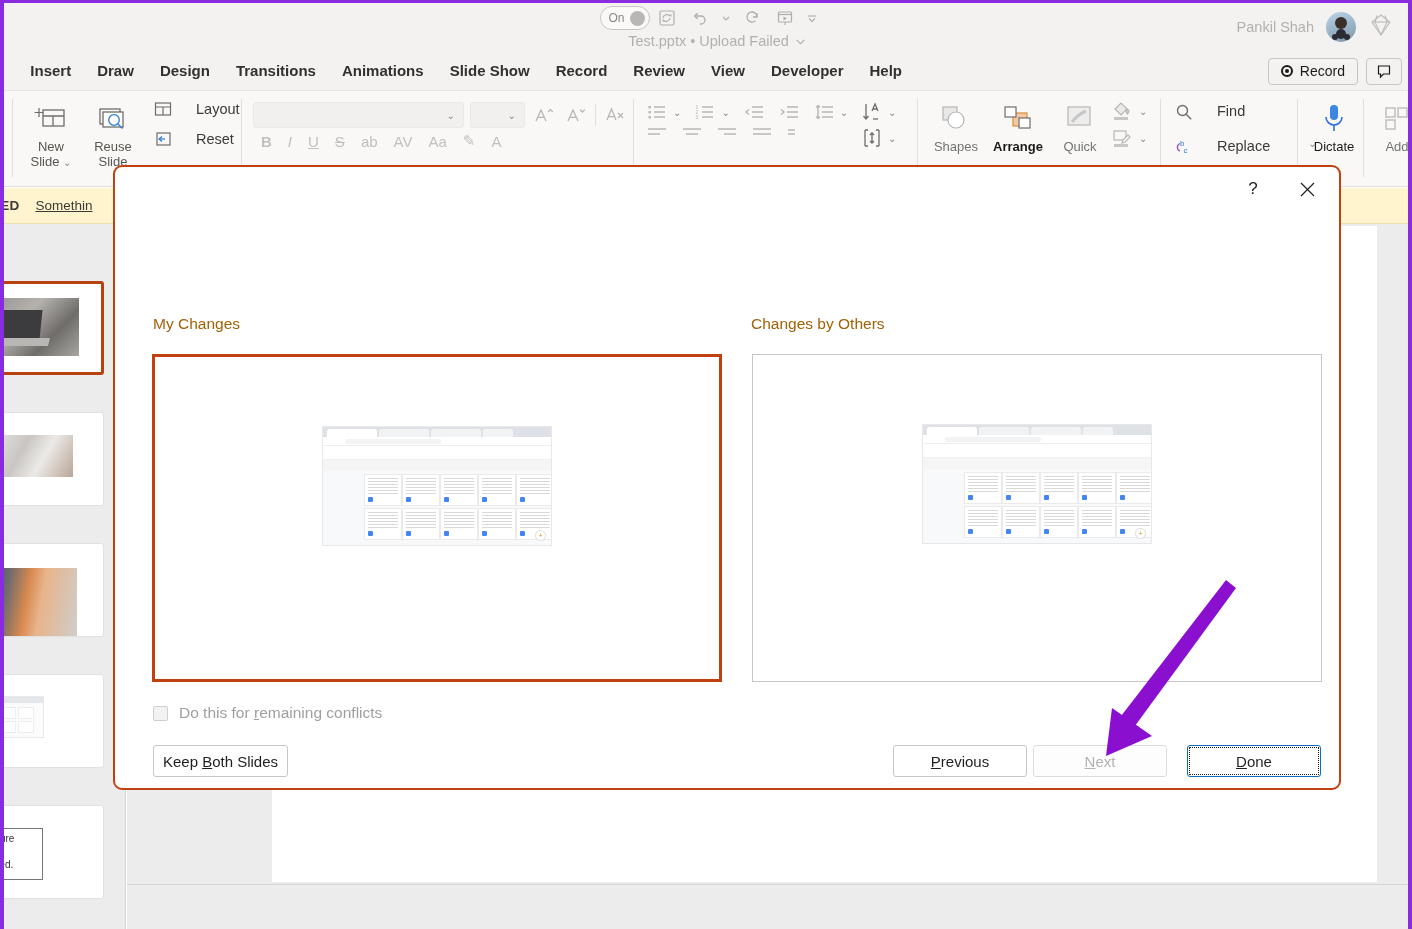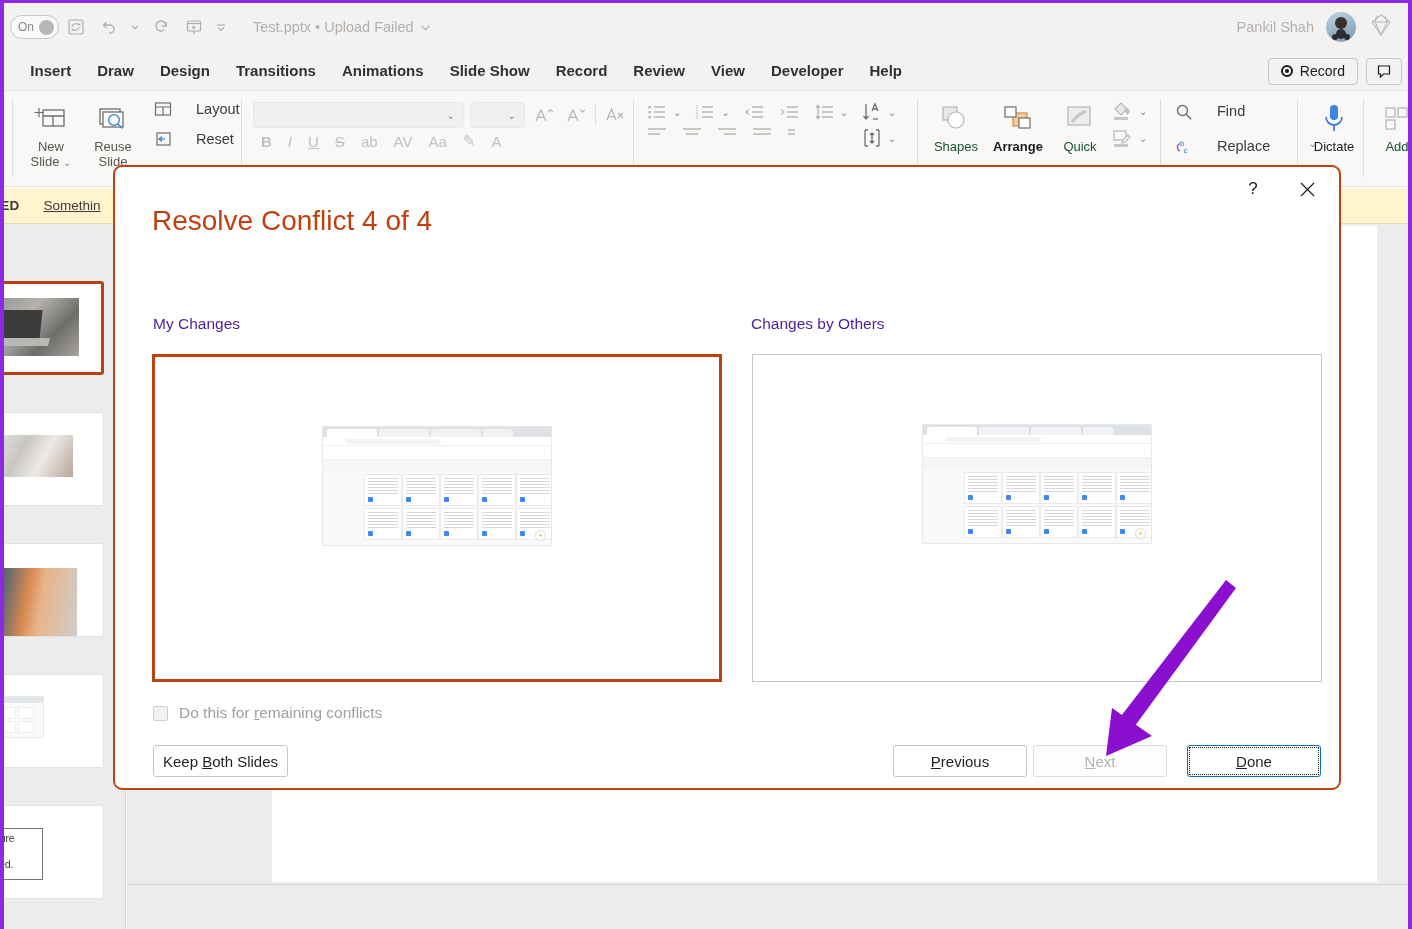--- a/index.html
+++ b/index.html
@@ -22,21 +22,21 @@
     position: absolute; background: #8a2be2; z-index: 60;
   }
   .frame-edge-left  { left: 0;   top: 0; width: 4px; height: 929px; }
   .frame-edge-right { right: 0;  top: 0; width: 4px; height: 929px; }
   .frame-edge-top   { left: 0;   top: 0; width: 1412px; height: 3px; }
 
   
   .titlebar {
     position: absolute; left: 0; top: 3px; width: 1412px; height: 48px;
     background: #f3f2f1;
-    display: flex; align-items: center;
+    display: flex; align-items: center; flex-direction: column;
   }
   .qat { display: flex; align-items: center; gap: 2px; padding-left: 10px; }
   .autosave {
     display: flex; align-items: center; gap: 5px;
     border: 1px solid #c8c6c4; border-radius: 12px;
     height: 24px; padding: 0 4px 0 7px; background: #faf9f8;
     color: #8a8886; font-size: 12px;
   }
   .autosave .knob {
     width: 15px; height: 15px; border-radius: 50%;
@@ -141,37 +141,37 @@
     font-size: 14.5px; color: #3b3a39; height: 30px;
   }
   .fontbox {
     background: #f1f0ef; border: 1px solid #ebe9e7; border-radius: 3px;
     height: 26px; display: flex; align-items: center; justify-content: flex-end;
     padding-right: 8px; color: #a19f9d;
   }
   .ico { color: #6e6d6b; display: flex; align-items: center; justify-content: center; }
   .ico.light { color: #b8b6b4; }
   .ribbon-label {
-    font-size: 13px; color: #14532d; text-align: center;
+    font-size: 13px; color: #737373; text-align: center;
   }
   .ribbon-label.dark { color: #1b1a19; }
   .chev { font-size: 10px; color: #8a8886; }
 
   
   .banner {
     position: absolute; left: 0; top: 188px; width: 1412px; height: 36px;
     background: #fff4ce;
     border-bottom: 1px solid #eadfae;
     display: flex; align-items: center;
     font-size: 13.5px; color: #3b3a39;
     padding-left: 0;
     overflow: hidden;
   }
   .banner-strong { font-weight: bold; margin-left: -22px; letter-spacing: .2px; }
-  .banner-link { margin-left: 24px; text-decoration: underline; color: #3b3a39; }
+  .banner-link { margin-left: 16px; text-decoration: underline; color: #3b3a39; }
 
   
   .thumbpane {
     position: absolute; left: 0; top: 224px; width: 126px; height: 705px;
     background: #ececec;
     border-right: 1px solid #d6d4d2;
     overflow: hidden;
   }
   .thumb {
     position: absolute; left: -20px; width: 124px; height: 94px;
@@ -217,21 +217,21 @@
   .dialog-title {
     position: absolute; left: 37px; top: 38px;
     font-size: 28px; color: #c0400f; font-weight: normal;
   }
   .dialog-sub {
     position: absolute; left: 38px; top: 103px;
     font-size: 15.5px; color: #3b3a39;
   }
   .col-label {
     position: absolute; top: 148px;
-    font-size: 15.5px; color: #4c1d95;
+    font-size: 15.5px; color: #a16207;
   }
   .col-label.left { left: 38px; }
   .col-label.right { left: 636px; }
   .preview {
     position: absolute; top: 187px; width: 570px; height: 328px;
     background: #ffffff;
   }
   .preview.left { left: 37px; border: 3px solid #c0400f; }
   .preview.right { left: 637px; border: 1px solid #c8c6c4; }
   .shot { position: absolute; left: 50%; transform: translateX(-50%); top: 70px; }
@@ -762,21 +762,20 @@
 
     <div class="dialog-topbtns">
       <div class="dlg-icon-btn">?</div>
       <div class="dlg-icon-btn">
         <svg width="17" height="17" viewBox="0 0 17 17" fill="none" stroke="currentColor" stroke-width="1.2">
             <path d="M2 2l13 13M15 2 2 15"></path>
           </svg>
       </div>
     </div>
 
-    <div class="dialog-title">Resolve Conflict 4 of 4</div>
 
     <div class="col-label left">My Changes</div>
     <div class="col-label right">Changes by Others</div>
 
     <div class="preview left">
       <div class="shot">
         <div class="mini">
           <div class="m-tabs">
             <div class="m-tab" style="left:4px;width:50px"></div>
             <div class="m-tab" style="left:56px;width:50px;background:#f1f3f4"></div>

